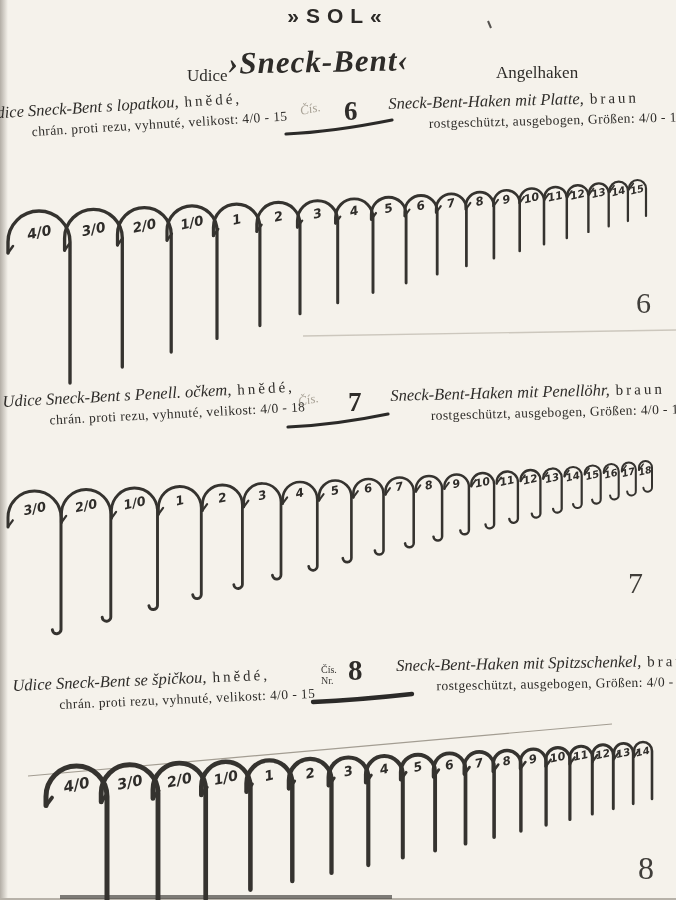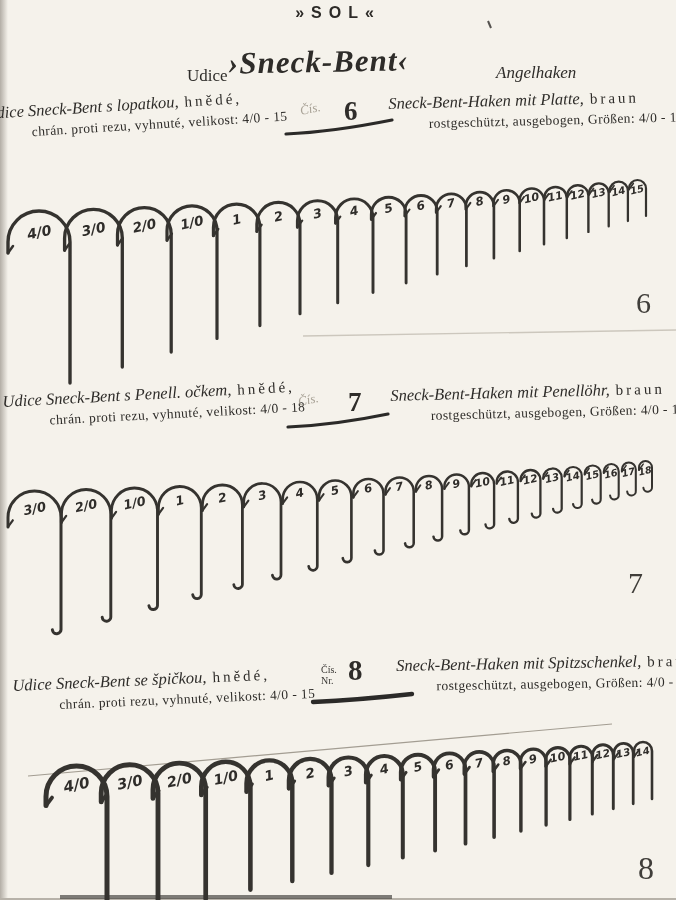--- a/index.html
+++ b/index.html
@@ -1,26 +1,26 @@
 <!DOCTYPE html>
 <html><head>
 <meta charset="utf-8">
 <style>
   html,body{margin:0;padding:0;background:#888;}
   .page{position:relative;width:676px;height:900px;overflow:hidden;background:#f5f2eb;
         font-family:"Liberation Serif", serif;color:#2e2c29;}
   .edge-shadow{position:absolute;left:0;top:0;width:8px;height:900px;
         background:linear-gradient(to right,#b3aea6,#f5f2eb);}
   .brand{position:absolute;top:4px;left:0;width:676px;text-align:center;
-        font-family:"Liberation Sans",sans-serif;font-weight:bold;font-size:16px;
+        font-family:"Liberation Sans",sans-serif;font-weight:bold;font-size:21px;
         letter-spacing:7px;color:#2c2a27;}
   .title-prefix{position:absolute;left:187px;top:66px;font-size:17px;}
   .title-main{position:absolute;left:228px;top:44px;font-size:31px;font-weight:bold;
         font-style:italic;letter-spacing:1px;transform:rotate(-1deg);}
-  .title-suffix{position:absolute;left:496px;top:63px;font-size:17px;font-style:italic;}
+  .title-suffix{position:absolute;left:496px;top:63px;font-size:17px;}
 
   .cz{position:absolute;transform-origin:left top;white-space:nowrap;}
   .cz-l1,.de-l1{font-style:italic;font-size:16.5px;font-weight:500;white-space:nowrap;}
   .color-word{font-style:normal;font-size:15px;letter-spacing:3px;margin-left:6px;}
   .cz-l2,.de-l2{font-size:13.5px;letter-spacing:.4px;margin-top:3px;white-space:nowrap;}
   .cz-l2{margin-left:46px;}
   .de{position:absolute;transform-origin:left top;white-space:nowrap;}
   .de-l2{margin-left:40px;}
 
   .nr-scribble{position:absolute;font-style:italic;font-size:13px;color:#a8a296;

